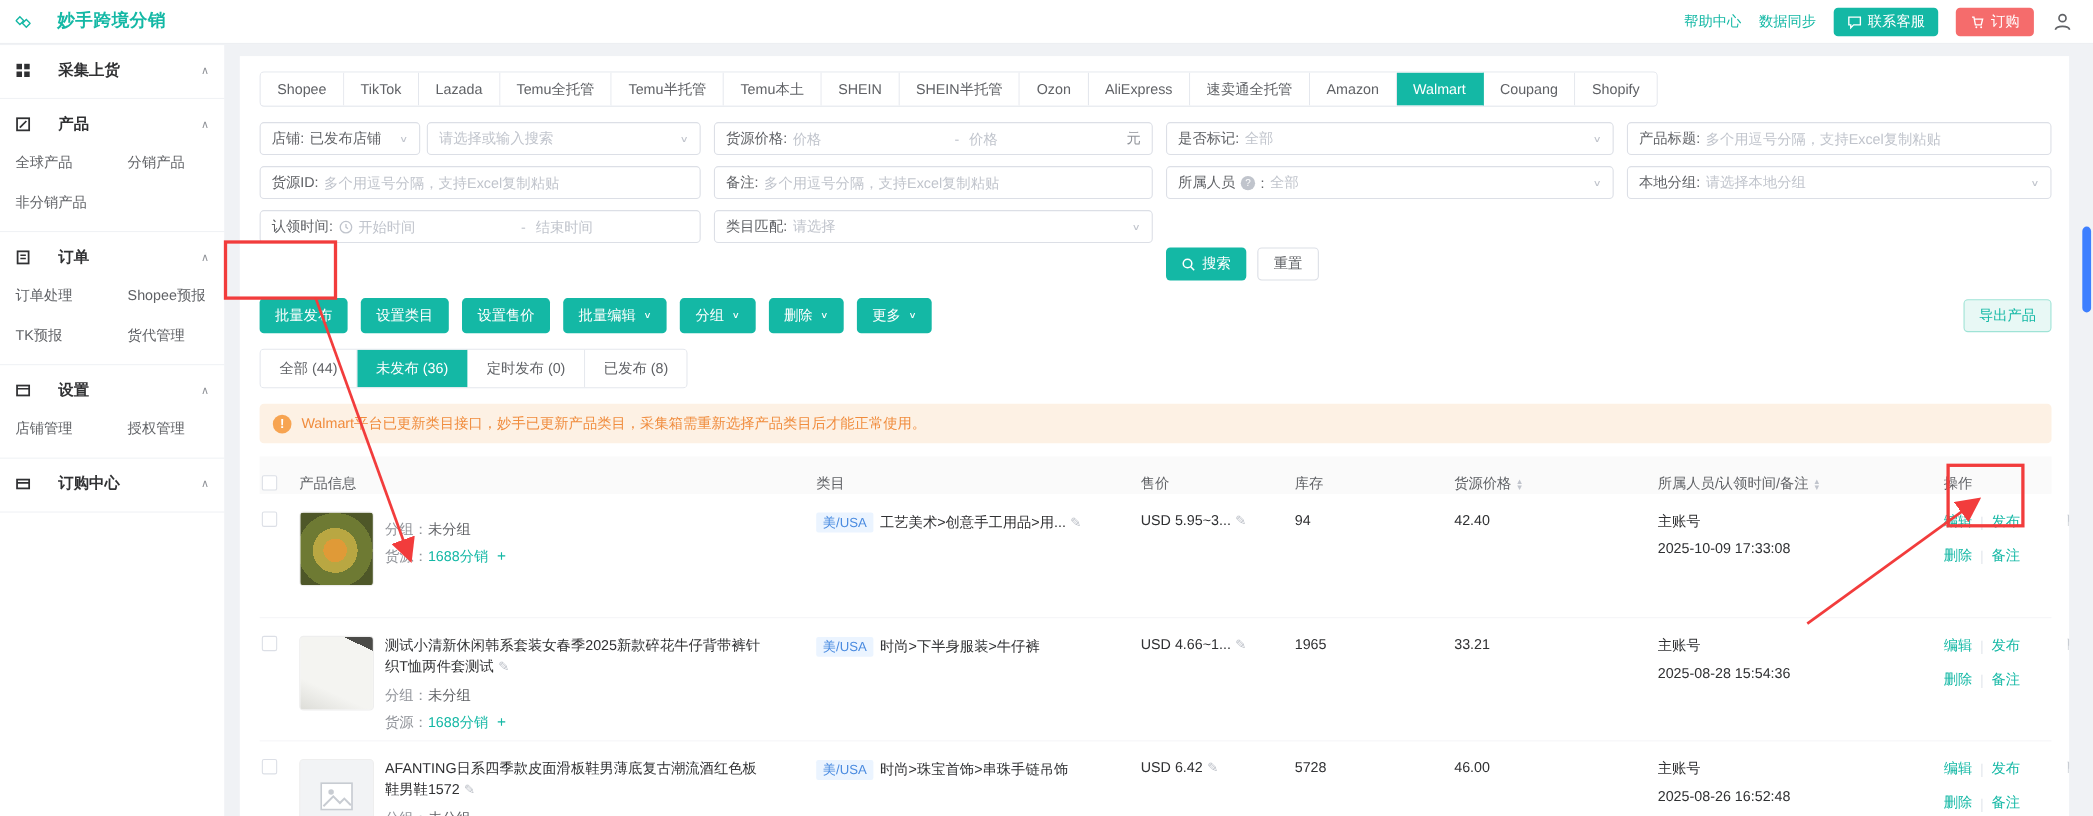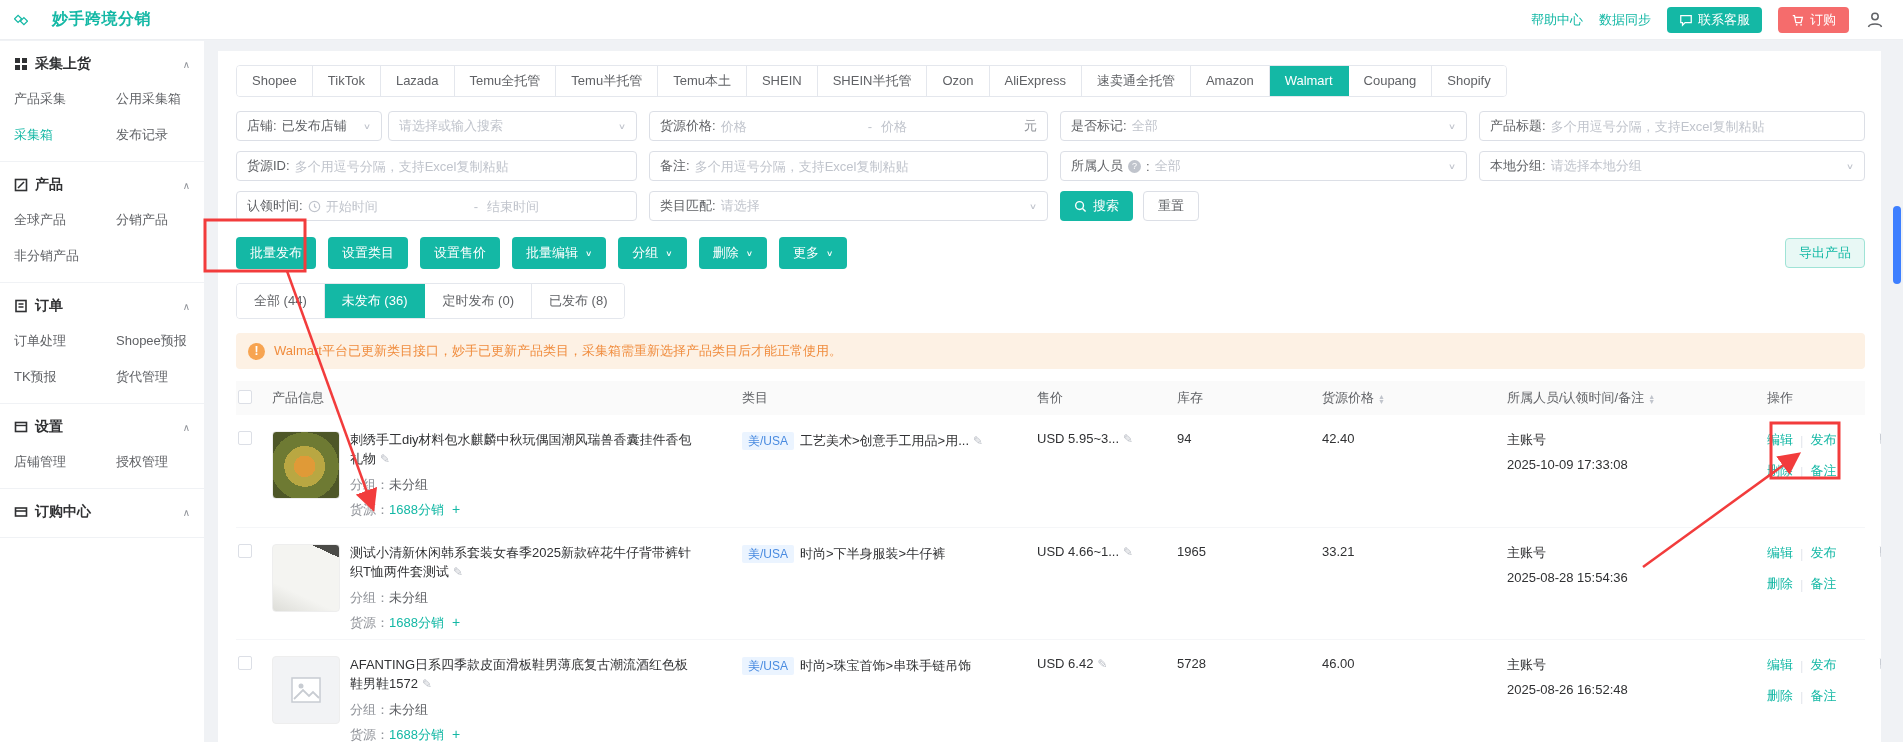--- a/index.html
+++ b/index.html
@@ -15,21 +15,21 @@
   .top-right { margin-left:auto; display:flex; align-items:center; gap:16px; }
   .top-link { color:#14B8A5; font-size:13px; cursor:pointer; }
   .btn-contact { background:#14B8A5; color:#fff; border:none; border-radius:4px; height:26px;
     padding:0 12px; font-size:13px; display:flex; align-items:center; gap:5px; cursor:pointer; }
   .btn-order { background:#F56C6C; color:#fff; border:none; border-radius:4px; height:26px;
     padding:0 13px; font-size:13px; display:flex; align-items:center; gap:5px; cursor:pointer; }
 
   
   .sidebar { position:absolute; left:0; top:41px; width:204px; bottom:0; background:#fff; }
   .sec { border-bottom:1px solid #F0F2F5; padding:4px 0 8px 0; }
-  .sec-head { display:flex; align-items:center; gap:7px; padding:10px 14px 8px 14px;
+  .sec-head { display:flex; align-items:center; gap:25px; padding:10px 14px 8px 14px;
     font-size:14px; font-weight:bold; color:#303133; }
   .sec-head .collapse { margin-left:auto; color:#909399; font-size:10px; font-weight:normal; }
   .sec-items { display:grid; grid-template-columns:1fr 1fr; }
   .s-item { padding:9px 0 9px 14px; font-size:13px; color:#606266; cursor:pointer; white-space:nowrap; }
   .s-item.active { color:#14B8A5; }
   .sec-icon { width:14px; height:14px; flex:0 0 14px; }
 
   
   .main { position:absolute; left:204px; top:41px; right:0; bottom:0; background:#F0F2F5;
     padding:10px 22px 0 14px; }
@@ -50,21 +50,21 @@
   .fbox .lbl { white-space:nowrap; color:#606266; }
   .fbox .ph { color:#C0C4CC; white-space:nowrap; overflow:hidden; }
   .fbox .val { color:#606266; }
   .fbox input { border:none; outline:none; flex:1; min-width:0; font:inherit; color:#606266; background:transparent; }
   .fbox input::placeholder { color:#C0C4CC; }
   .caret { color:#C0C4CC; margin-left:auto; font-size:11px; transform:scaleY(.7); flex:0 0 auto; }
   .dash { color:#C0C4CC; padding:0 4px; }
   .unit { color:#909399; margin-left:auto; }
   .qmark { width:13px; height:13px; border-radius:50%; background:#C0C4CC; color:#fff; font-size:9px;
     display:inline-flex; align-items:center; justify-content:center; flex:0 0 13px; }
-  .f-actions { display:flex; gap:10px; }
+  .f-actions { display:flex; gap:10px;margin-top:34px; }
   .btn-search { background:#14B8A5; color:#fff; border:none; border-radius:4px; height:30px;
     padding:0 14px; font-size:13px; display:flex; align-items:center; gap:6px; cursor:pointer; }
   .btn-reset { background:#fff; color:#606266; border:1px solid #DCDFE6; border-radius:4px; height:30px;
     padding:0 14px; font-size:13px; cursor:pointer; }
 
   
   .toolbar { margin-top:16px; display:flex; align-items:center; gap:12px; }
   .btn-teal { background:#14B8A5; color:#fff; border:none; border-radius:4px; height:32px;
     padding:0 14px; font-size:13px; display:flex; align-items:center; gap:7px; cursor:pointer; white-space:nowrap; }
   .btn-teal .caret-w { color:#fff; font-size:10px; transform:scaleY(.8); }
@@ -79,21 +79,21 @@
   .stab.active { background:#14B8A5; color:#fff; border-color:#14B8A5; }
 
   
   .banner { margin-top:14px; background:#FDF1E4; border-radius:4px; height:36px;
     display:flex; align-items:center; gap:9px; padding:0 12px; }
   .warn-ic { width:17px; height:17px; border-radius:50%; background:#F7A451; color:#fff;
     font-weight:bold; font-size:12px; display:flex; align-items:center; justify-content:center; flex:0 0 17px; }
   .banner-text { color:#F08C3D; font-size:13px; }
 
   
-  .thead { margin-top:12px; background:#FAFAFA; height:34px; display:flex; align-items:center;
+  .thead { margin-top:12px; background:#FAFAFA; height:34px; display:flex; align-items:flex-end;
     color:#606266; font-size:13px; }
   .trow { display:flex; align-items:flex-start; padding-top:16px; height:112px; }
   .trow + .trow { border-top:1px solid #F5F6F8; }
   .c-check { width:36px; flex:0 0 36px; padding-left:2px; }
   .c-product { width:470px; flex:0 0 470px; }
   .c-cat { width:295px; flex:0 0 295px; padding-right:12px; }
   .c-price { width:140px; flex:0 0 140px; }
   .c-stock { width:145px; flex:0 0 145px; }
   .c-sprice { width:185px; flex:0 0 185px; }
   .c-person { width:260px; flex:0 0 260px; }
@@ -174,26 +174,20 @@
       <div class="sec-head">
         <svg class="sec-icon" viewBox="0 0 14 14">
           <rect x="1" y="1" width="5" height="5" fill="#303133"></rect>
             <rect x="8" y="1" width="5" height="5" fill="#303133"></rect>
           <rect x="1" y="8" width="5" height="5" fill="#303133"></rect>
             <rect x="8" y="8" width="5" height="5" fill="#303133"></rect>
         </svg>
         <span>采集上货</span>
         <span class="collapse">∧</span>
       </div>
-      <div class="sec-items">
-        <div class="s-item">产品采集</div>
-        <div class="s-item">公用采集箱</div>
-        <div class="s-item active">采集箱</div>
-        <div class="s-item">发布记录</div>
-      </div>
     </div>
 
     <div class="sec">
       <div class="sec-head">
         <svg class="sec-icon" viewBox="0 0 14 14">
           <rect x="1.5" y="1.5" width="11" height="11" fill="none" stroke="#303133" stroke-width="1.6"></rect>
           <path d="M4 10 L10 4" stroke="#303133" stroke-width="1.6"></path>
         </svg>
         <span>产品</span>
         <span class="collapse">∧</span>
@@ -418,21 +412,20 @@
         <div class="c-flag"></div>
       </div>
 
       
       <div class="trow">
         <div class="c-check"><span class="cb"></span></div>
         <div class="c-product">
           <div class="prod">
             <div class="pimg img1"></div>
             <div class="pinfo">
-              <div class="ptitle"><span>刺绣手工diy材料包水麒麟中秋玩偶国潮风瑞兽香囊挂件香包礼物</span><span class="pencil">✎</span></div>
               <div class="meta"><span>分组：</span><span class="mv">未分组</span></div>
               <div class="meta"><span>货源：</span><a class="link">1688分销</a><span class="plus">+</span></div>
             </div>
           </div>
         </div>
         <div class="c-cat catline">
           <span class="badge">美/USA</span><span>工艺美术&gt;创意手工用品&gt;用...</span><span class="pencil">✎</span>
         </div>
         <div class="c-price pcell">
           <span>USD</span>&nbsp;<span>5.95~3...</span><span class="pencil">✎</span>

